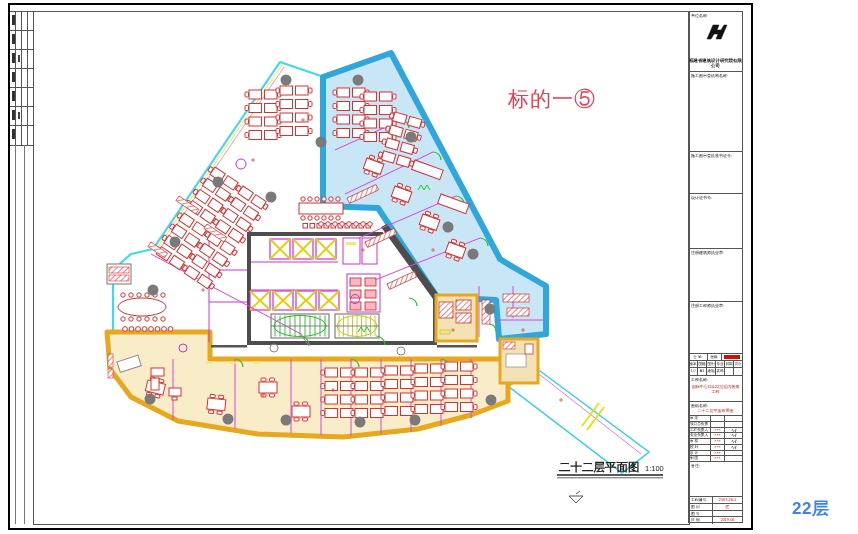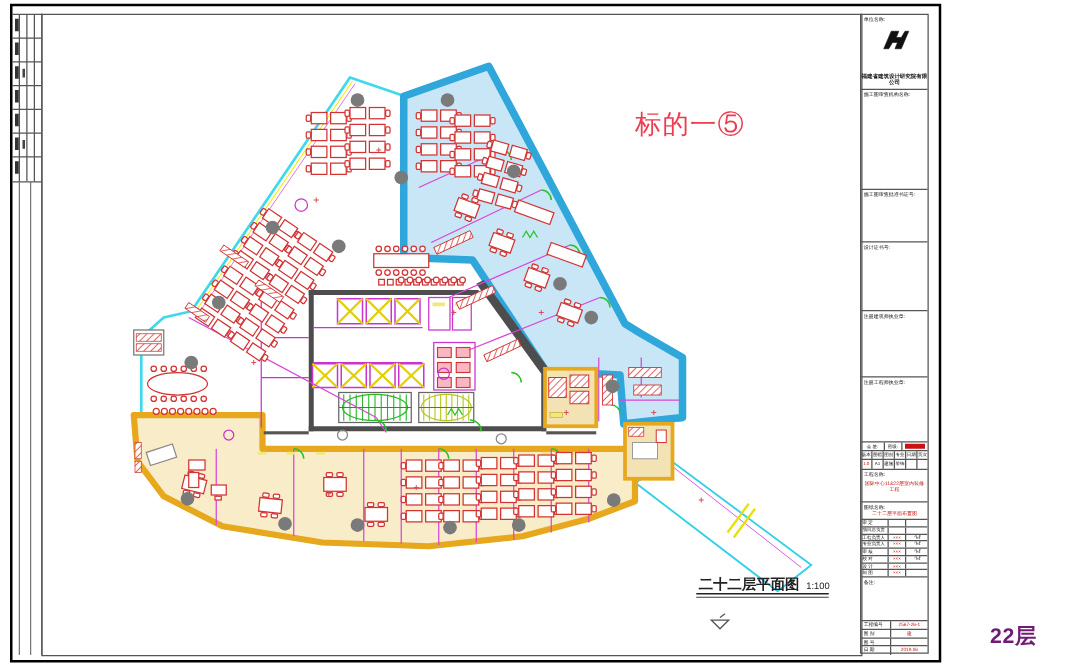--- a/index.html
+++ b/index.html
@@ -40,21 +40,21 @@
              padding-left:1px;overflow:hidden;line-height:5.5px;}
   .sig-val{width:14px;border-right:1px solid #555;box-sizing:border-box;font-size:3.6px;
            overflow:hidden;line-height:5.5px;text-align:center;}
   .sig-sign{flex:1;font-size:5px;font-style:italic;color:#222;overflow:hidden;line-height:5px;text-align:center;}
   .ft-row{display:flex;height:6.75px;border-bottom:1px solid #555;box-sizing:border-box;}
   .ft-row:last-child{border-bottom:none;}
   .ft-label{width:24px;border-right:1px solid #555;box-sizing:border-box;font-size:3.8px;
             padding-left:2px;line-height:6px;overflow:hidden;}
   .ft-val{flex:1;font-size:3.8px;line-height:6px;text-align:center;overflow:hidden;}
   
-  .floor-tag{position:absolute;left:792px;top:497px;font-size:17px;font-weight:600;color:#701a75;letter-spacing:.5px;}
+  .floor-tag{position:absolute;left:792px;top:497px;font-size:17px;font-weight:600;color:#3b82f6;letter-spacing:.5px;}
 </style>
 </head>
 <body>
 
 <div class="page">
   <div class="sheet">
 
     <div class="rev-strip">
       <div class="rev-table">
         <div class="rev-col" style="left:5px"></div>

